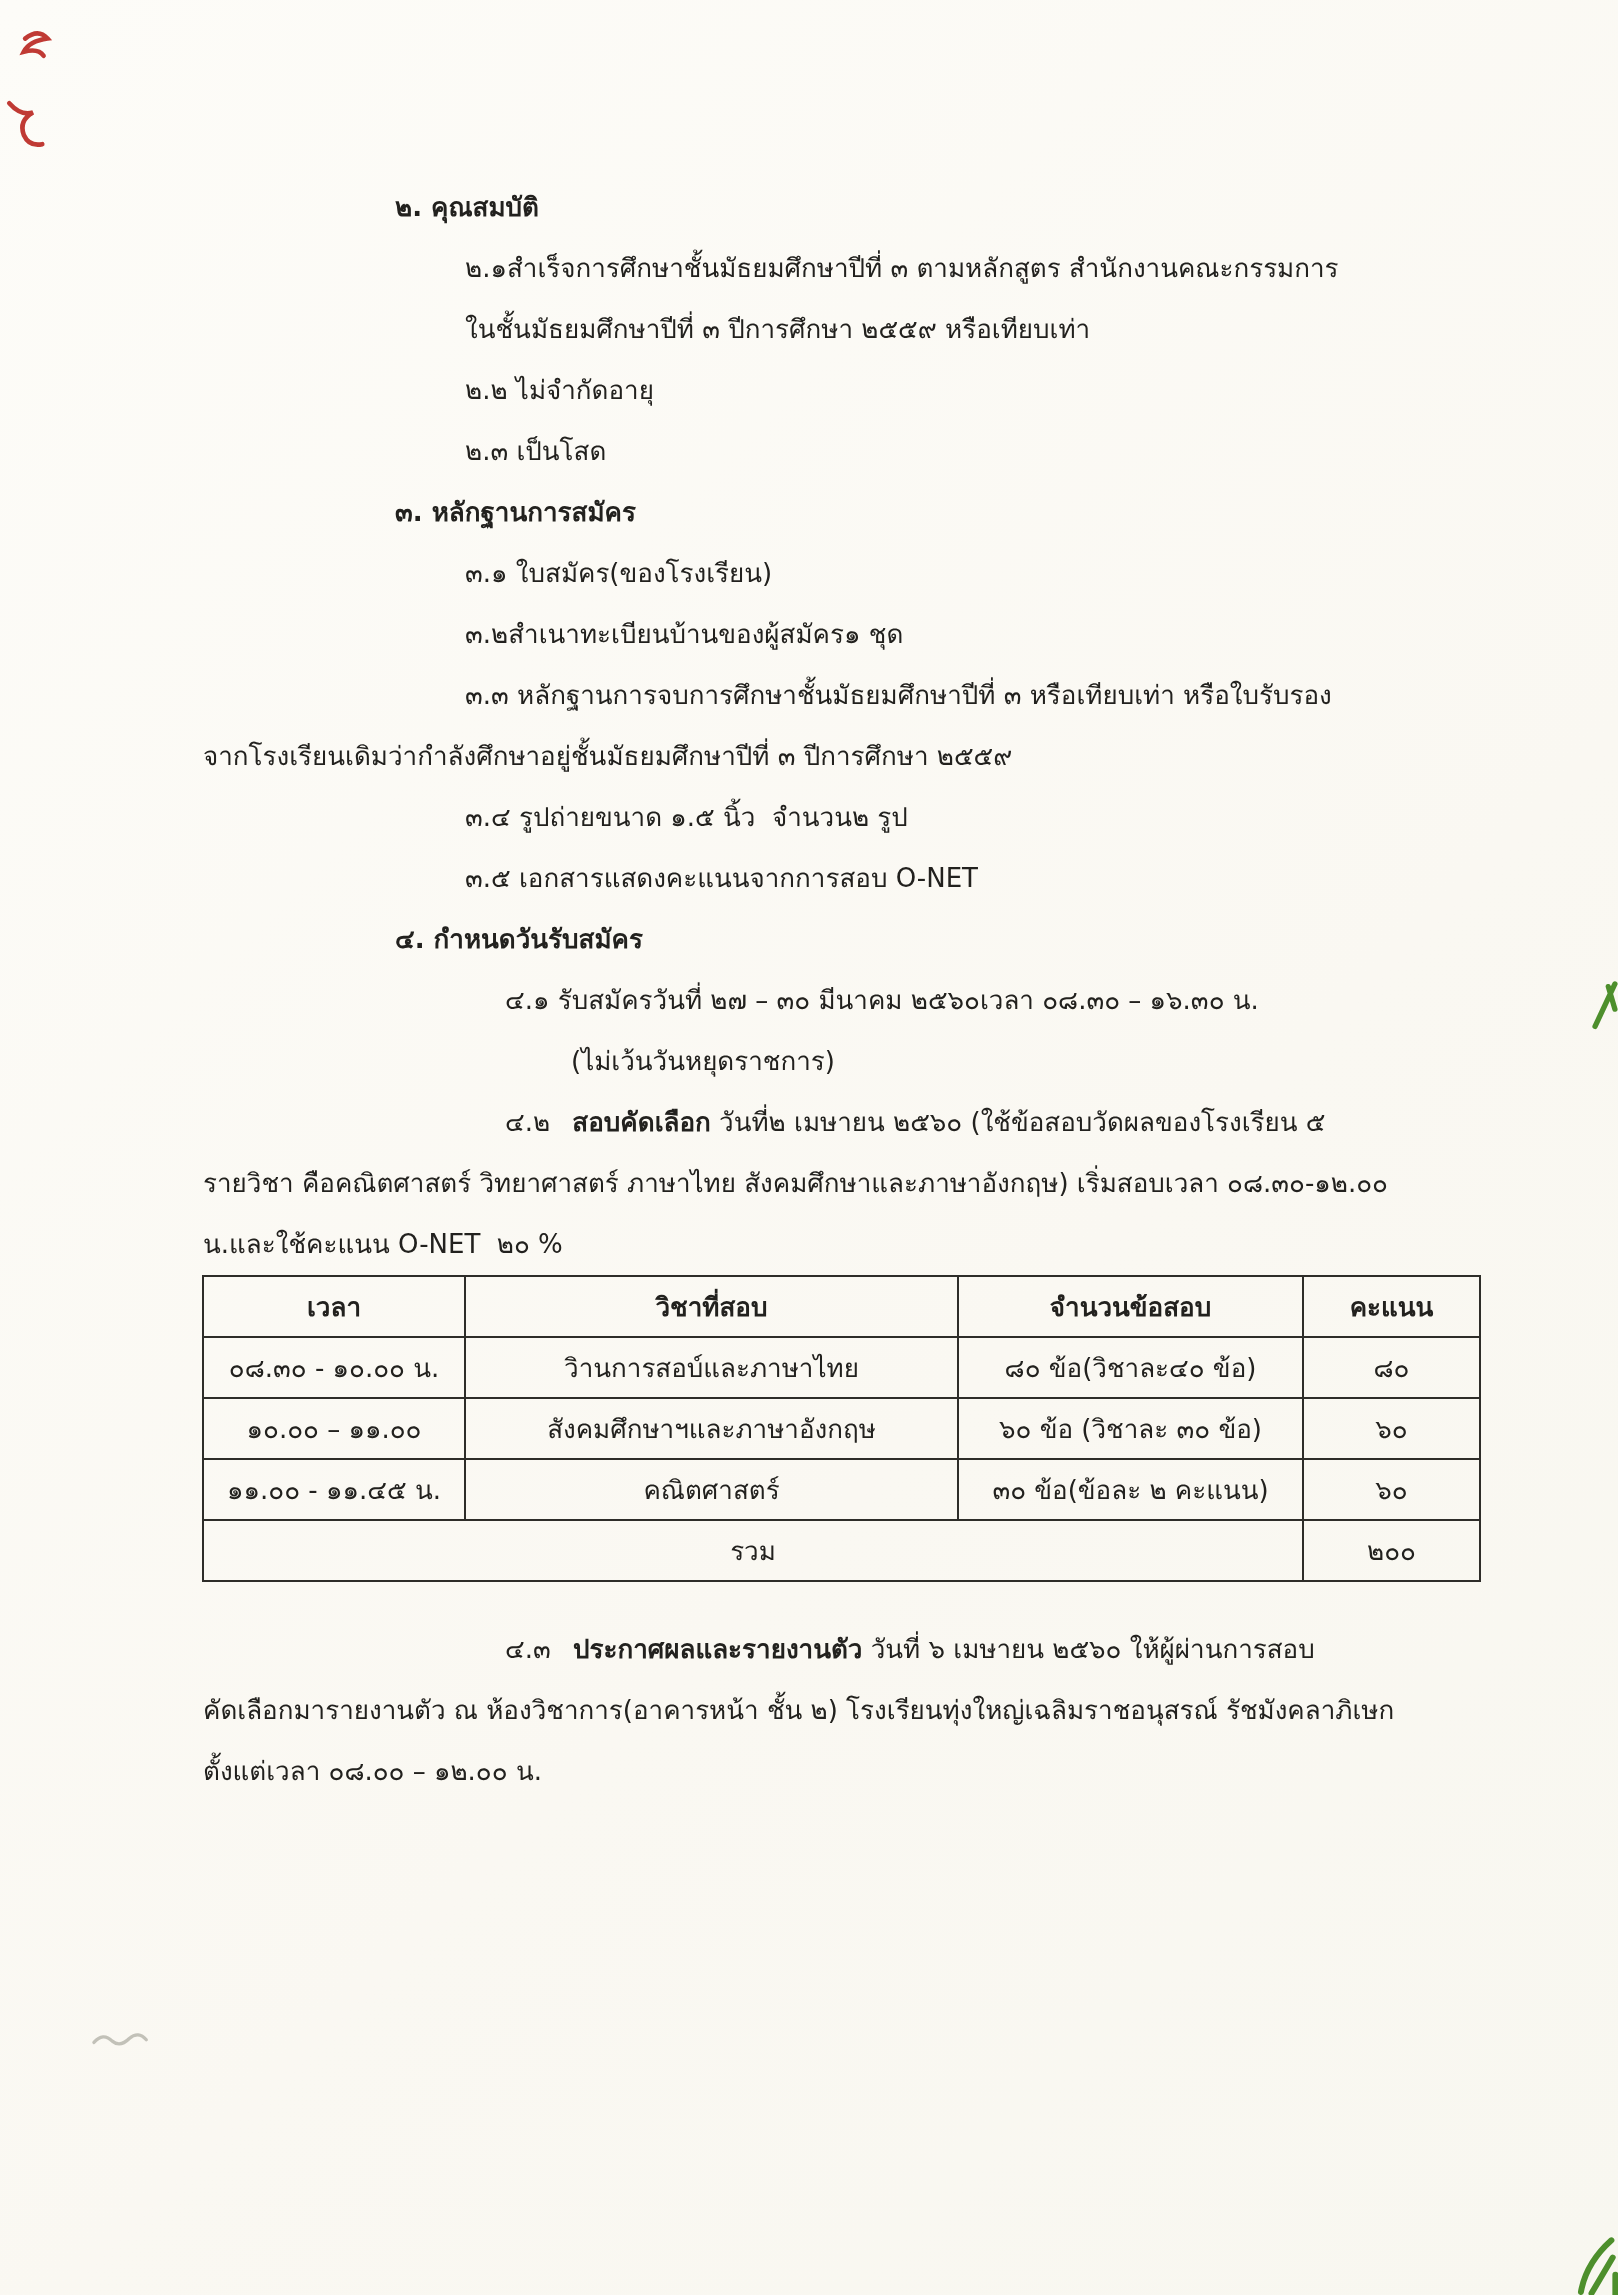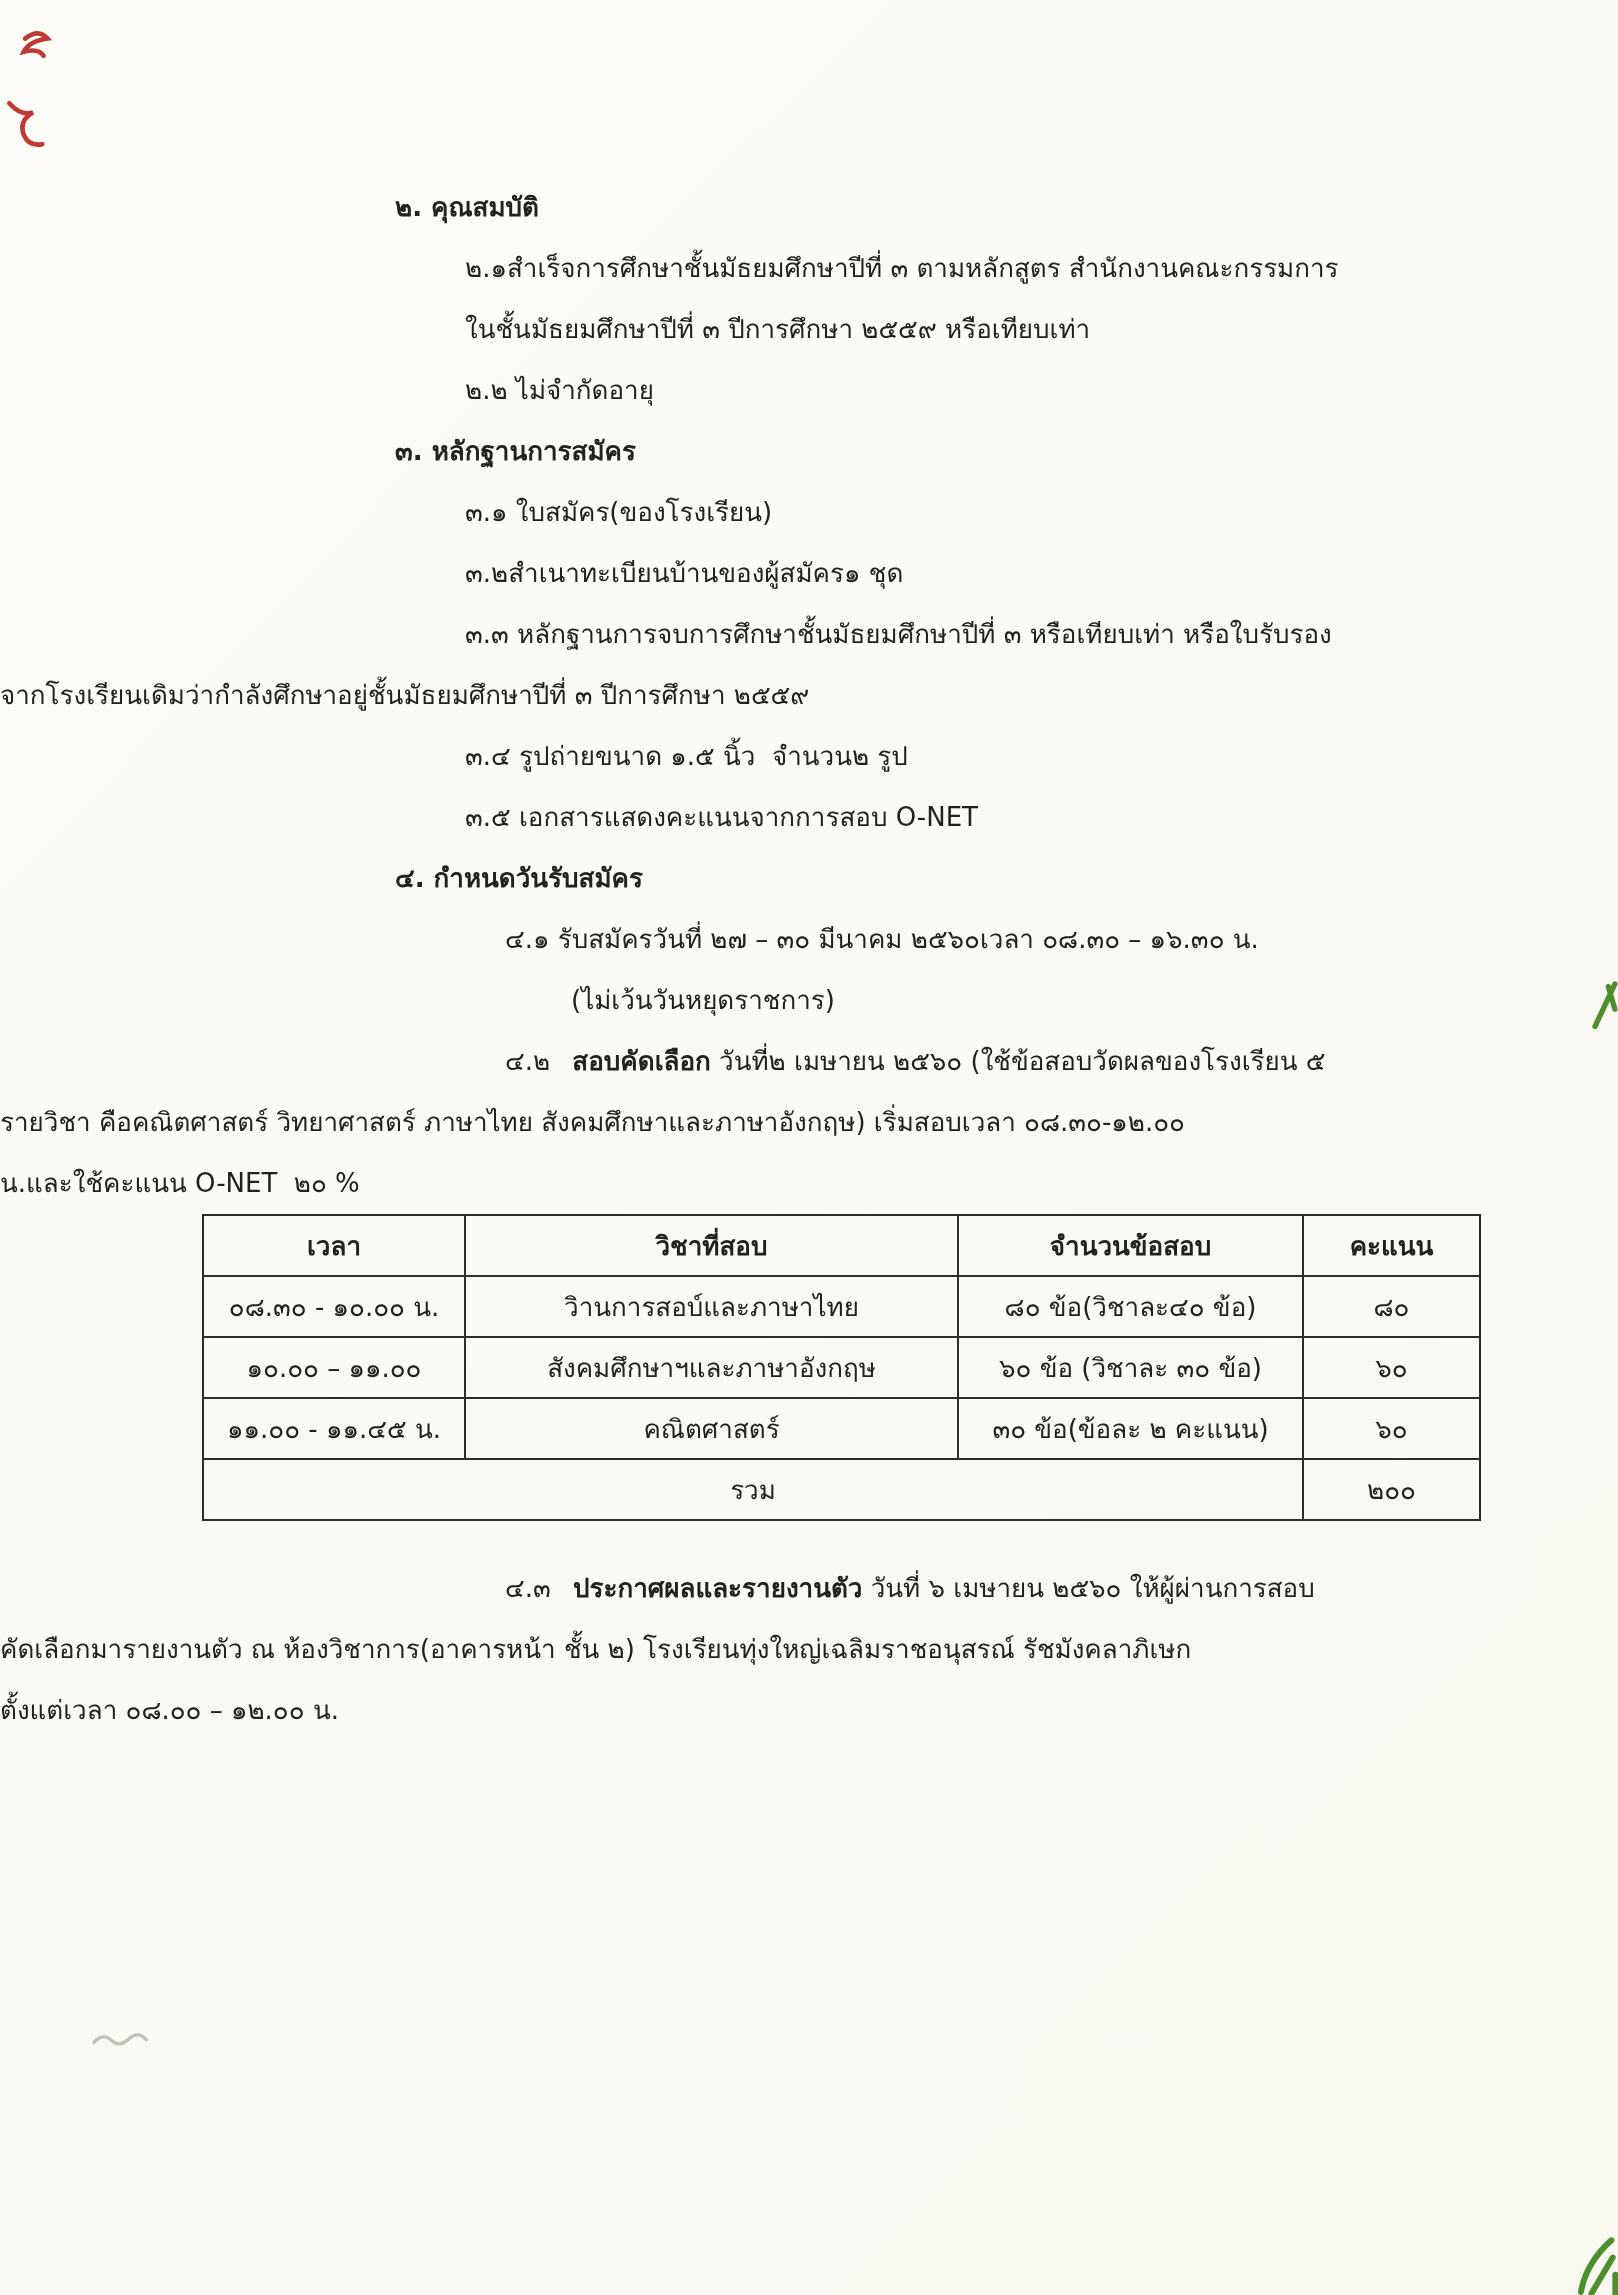--- a/index.html
+++ b/index.html
@@ -11,21 +11,21 @@
     margin: 0 auto;
     background: linear-gradient(135deg, #fdfcf8 0%, #faf8f2 60%, #f8f7f0 100%);
     color: #22211e;
     font-family: "DejaVu Sans", "Liberation Sans", sans-serif;
     font-size: 26px;
     overflow: hidden;
   }
   .doc { position: absolute; left: 0; top: 177px; width: 1588px; }
   .ln { height: 61px; line-height: 61px; white-space: nowrap; }
   
-  .m0 { }   
+  .m0 { padding-left: 203px; }   
   .m1 { padding-left: 395px; }   
   .m2 { padding-left: 465px; }   
   .m3 { padding-left: 505px; }   
   .m4 { padding-left: 571px; }   
   .hd { font-weight: 700; }
   .b  { font-weight: 700; margin-left: 14px; }
 
   .exam-table {
     border-collapse: collapse;
     table-layout: fixed;
@@ -71,20 +71,21 @@
   <svg class="pen" style="left:90px; top:2024px;" width="72" height="29" viewBox="0 0 110 44">
     <path d="M6 28 q14 -16 28 -2 q12 10 26 -4 q14 -12 26 2" fill="none" stroke="#c2c1b8" stroke-width="5" stroke-linecap="round"></path>
   </svg>
 
   <div class="doc">
 
     <div class="ln m1 hd">๒. คุณสมบัติ</div>
     <div class="ln m2">๒.๑สำเร็จการศึกษาชั้นมัธยมศึกษาปีที่ ๓ ตามหลักสูตร สำนักงานคณะกรรมการ</div>
     <div class="ln m2">ในชั้นมัธยมศึกษาปีที่ ๓ ปีการศึกษา ๒๕๕๙ หรือเทียบเท่า</div>
     <div class="ln m2">๒.๒ ไม่จำกัดอายุ</div>
+    <div class="ln m2">๒.๓ เป็นโสด</div>
 
     <div class="ln m1 hd">๓. หลักฐานการสมัคร</div>
     <div class="ln m2">๓.๑ ใบสมัคร(ของโรงเรียน)</div>
     <div class="ln m2">๓.๒สำเนาทะเบียนบ้านของผู้สมัคร๑ ชุด</div>
     <div class="ln m2">๓.๓ หลักฐานการจบการศึกษาชั้นมัธยมศึกษาปีที่ ๓ หรือเทียบเท่า หรือใบรับรอง</div>
     <div class="ln m0">จากโรงเรียนเดิมว่ากำลังศึกษาอยู่ชั้นมัธยมศึกษาปีที่ ๓ ปีการศึกษา ๒๕๕๙</div>
     <div class="ln m2">๓.๔ รูปถ่ายขนาด ๑.๕ นิ้ว &nbsp;จำนวน๒ รูป</div>
     <div class="ln m2">๓.๕ เอกสารแสดงคะแนนจากการสอบ O-NET</div>
 
     <div class="ln m1 hd">๔. กำหนดวันรับสมัคร</div>

